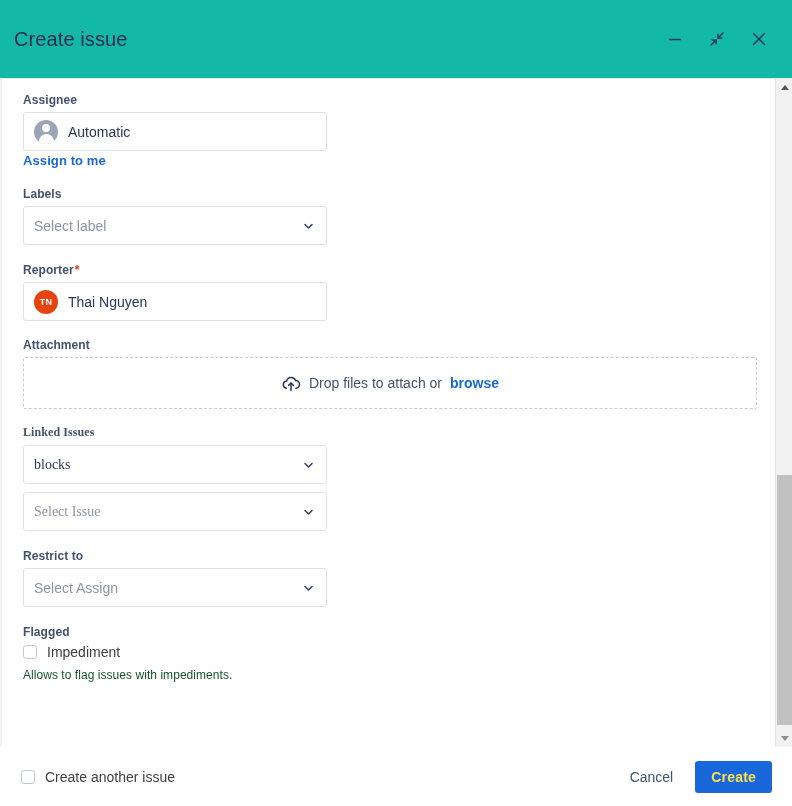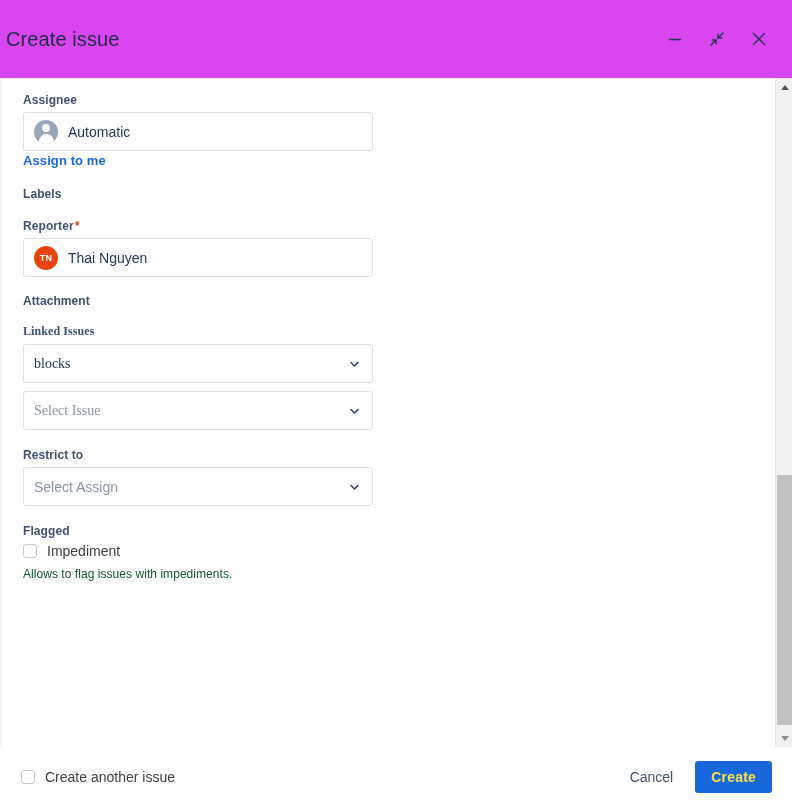--- a/index.html
+++ b/index.html
@@ -19,22 +19,22 @@
     display: flex;
     flex-direction: column;
   }
 
   
   .dlg-header {
     height: 79px;
     flex: 0 0 79px;
     display: flex;
     align-items: center;
-    padding: 0 20px 0 6px;
-    background: #d946ef;
+    padding: 0 20px 0 14px;
+    background: #14b8a6;
     border-bottom: 1px solid #e7e8ec;
   }
   .dlg-title {
     font-size: 20px;
     color: #1f2b49;
     font-weight: 400;
     letter-spacing: 0.1px;
     flex: 1 1 auto;
   }
   .hdr-actions {
@@ -75,21 +75,21 @@
     margin-bottom: 5px;
     letter-spacing: 0.08px;
   }
   .req-star {
     color: #de3b1f;
     font-size: 12px;
     margin-left: 1px;
   }
 
   .input-box {
-    width: 350px;
+    width: 304px;
     height: 39px;
     border: 1px solid #dfe1e6;
     border-radius: 3px;
     background: #ffffff;
     display: flex;
     align-items: center;
     padding: 0 10px;
     font-size: 14px;
     color: #253858;
     cursor: pointer;
@@ -331,34 +331,55 @@
             <span class="head"></span>
               <span class="body"></span>
           </span>
           <span class="val">Automatic</span>
         </div>
         <span class="link-btn">Assign to me</span>
       </div>
 
       <div class="field-group" style="margin-top:18px;">
         <span class="field-label">Labels</span>
+        <div class="input-box placeholder-txt">
+          <span class="val">Select label</span>
+          <span class="chev">
+            <svg width="13" height="13" viewBox="0 0 13 13" fill="none">
+              <path d="M3 5 L6.5 8.5 L10 5" stroke="#344563" stroke-width="1.6" stroke-linecap="round" stroke-linejoin="round"></path>
+            </svg>
+          </span>
+        </div>
       </div>
 
       <div class="field-group" style="margin-top:18px;">
         <span class="field-label">
           <span>Reporter</span><span class="req-star">*</span>
         </span>
         <div class="input-box">
           <span class="avatar-initials" style="background:#e8430f;">TN</span>
           <span class="val">Thai Nguyen</span>
         </div>
       </div>
 
       <div class="field-group" style="margin-top:17px;">
         <span class="field-label">Attachment</span>
+        <div class="dropzone">
+          <div class="dz-inner">
+            <span class="cloud">
+              <svg width="20" height="17" viewBox="0 0 20 17" fill="none">
+                <path d="M5.4 13.2 A3.6 3.6 0 0 1 5.6 6.05 A4.7 4.7 0 0 1 14.6 5.6 A3.8 3.8 0 0 1 14.8 13.2" stroke="#253858" stroke-width="1.5" stroke-linecap="round" stroke-linejoin="round" fill="none"></path>
+                <path d="M10 15.6 L10 8.2" stroke="#253858" stroke-width="1.5" stroke-linecap="round"></path>
+                <path d="M7.6 10.4 L10 8 L12.4 10.4" stroke="#253858" stroke-width="1.5" stroke-linecap="round" stroke-linejoin="round"></path>
+              </svg>
+            </span>
+            <span>Drop files to attach or</span>
+            <span class="dz-browse">browse</span>
+          </div>
+        </div>
       </div>
 
       <div class="field-group" style="margin-top:6px;font-family:Liberation Serif, serif;">
         <span class="field-label">Linked Issues</span>
         <div class="input-box">
           <span class="val">blocks</span>
           <span class="chev">
             <svg width="13" height="13" viewBox="0 0 13 13" fill="none">
               <path d="M3 5 L6.5 8.5 L10 5" stroke="#344563" stroke-width="1.6" stroke-linecap="round" stroke-linejoin="round"></path>
             </svg>

